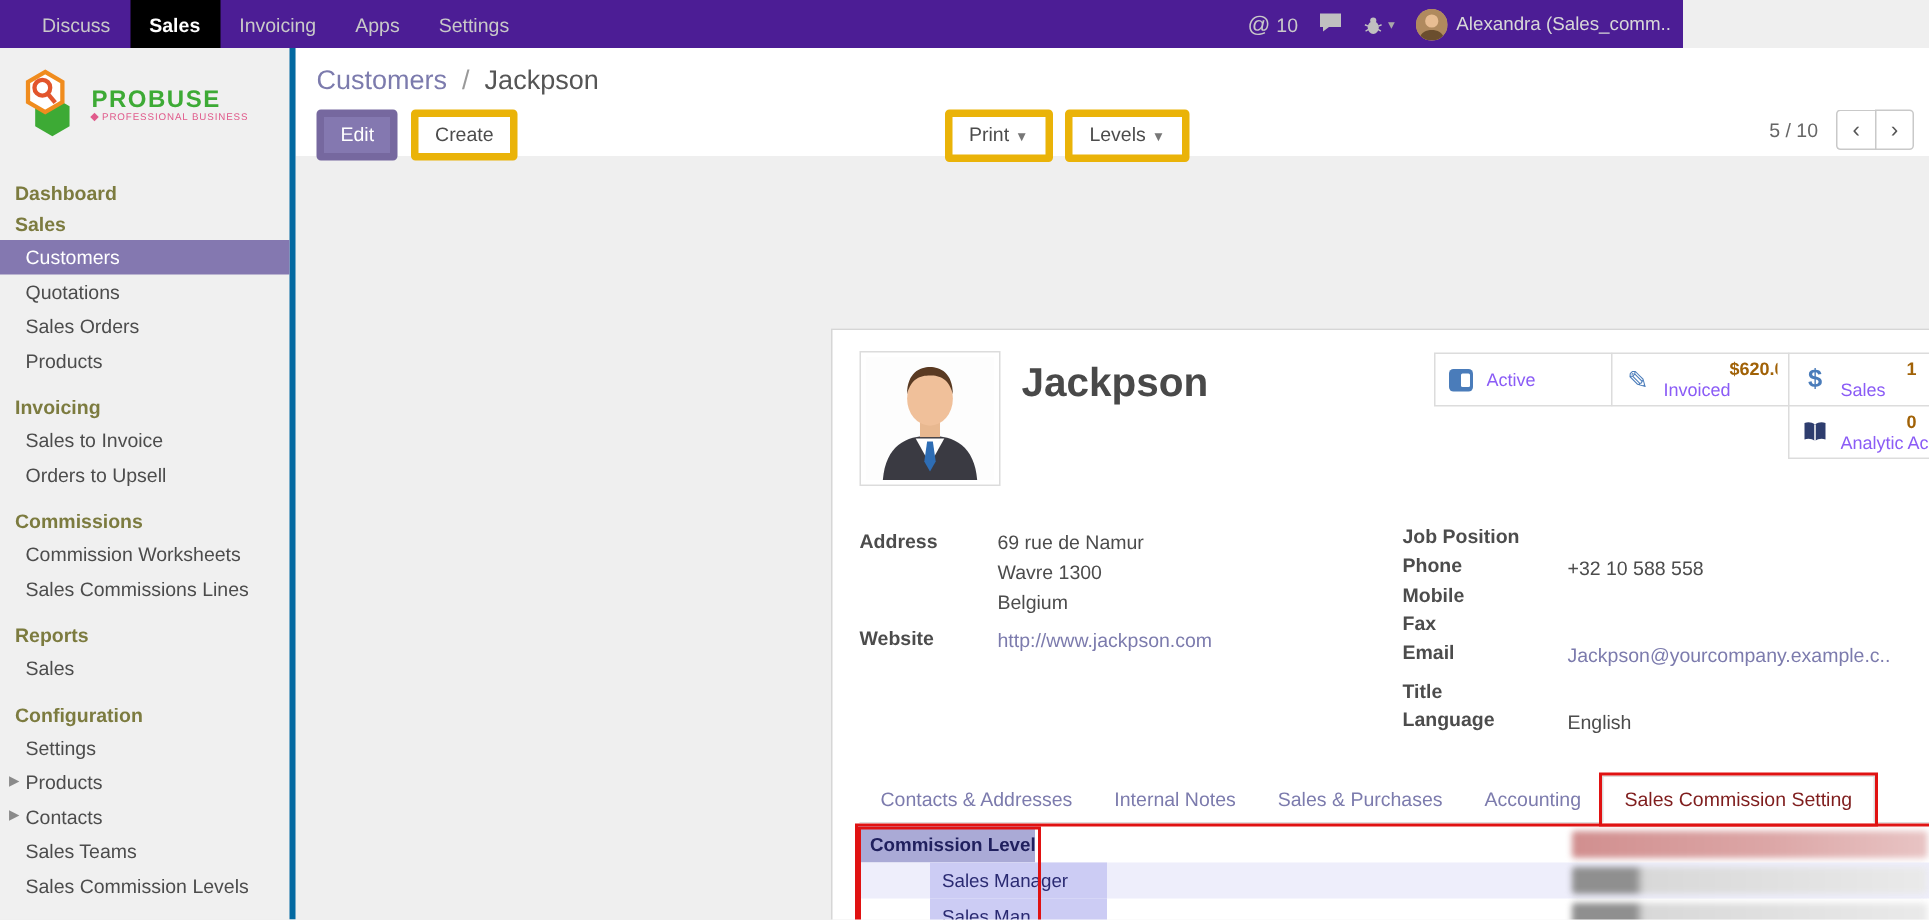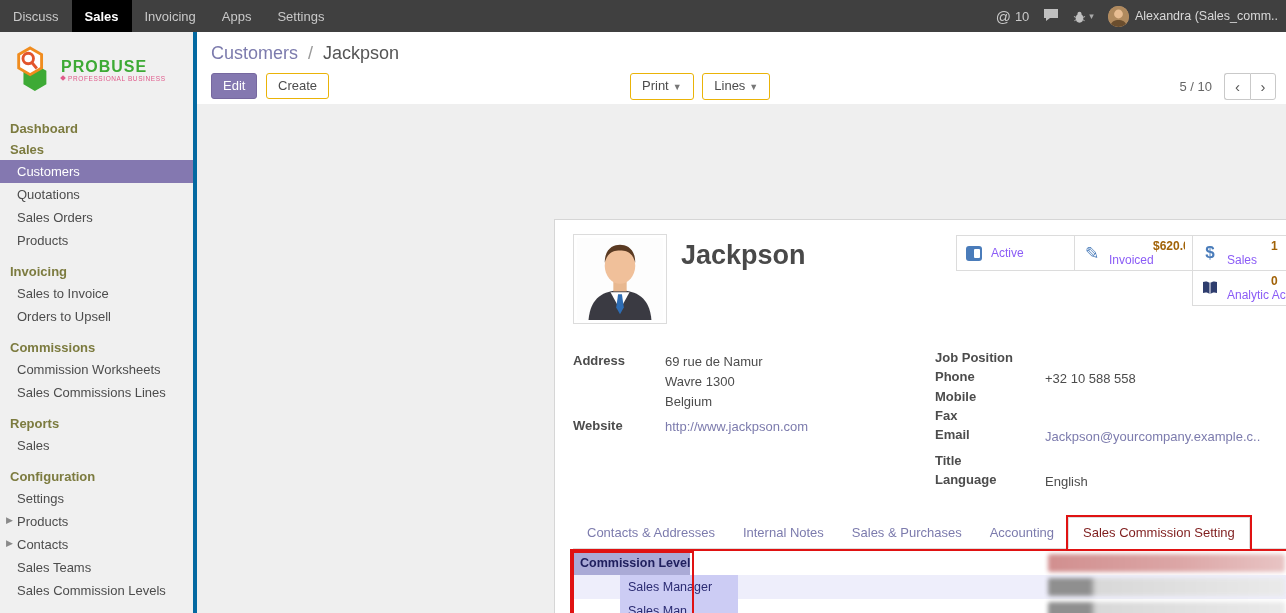--- a/index.html
+++ b/index.html
@@ -1,20 +1,20 @@
 <!DOCTYPE html>
 <html><head>
 <meta charset="utf-8">
 <style>
   * { margin:0; padding:0; box-sizing:border-box; }
   html,body { width:1286px; height:613px; }
   body { font-family:"Liberation Sans", sans-serif; background:#efefef; position:relative; overflow:hidden; font-size:13px; color:#4c4c4c; }
 
   
-  .topbar { position:absolute; top:0; left:0; width:1286px; height:32px; background:#404040; display:flex; align-items:stretch; color:#c9c9c9; z-index:30; }
+  .topbar { position:absolute; top:0; left:0; width:1122px; height:32px; background:#4c1d95; display:flex; align-items:stretch; color:#c9c9c9; z-index:30;padding-left:15px; }
   .topbar-menu { display:flex; }
   .topbar-item { padding:0 13px; display:flex; align-items:center; cursor:pointer; font-size:13px; }
   .topbar-item.active { background:#000; color:#fff; font-weight:bold; }
   .topbar-right { margin-left:auto; display:flex; align-items:center; gap:14px; padding-right:8px; }
   .mention-wrap { display:flex; align-items:center; gap:4px; font-size:13px; color:#c9c9c9; }
   .mention-glyph { font-size:15px; }
   .caret { font-size:9px; color:#a9a9a9; margin-left:3px; }
   .user-wrap { display:flex; align-items:center; gap:6px; white-space:nowrap; font-size:12.5px; color:#d8d8d8; }
   .user-avatar { width:21px; height:21px; border-radius:50%; overflow:hidden; background:#caa27a; flex:none; }
 
@@ -31,21 +31,21 @@
   .menu-item.selected { background:#8478b0; color:#fff; }
   .menu-item .expander { position:absolute; left:6px; top:5px; font-size:9px; color:#8a8a8a; }
 
   
   .control-panel { position:absolute; top:32px; left:197px; right:0; height:72px; background:#ffffff; z-index:10; }
   .breadcrumb { padding:11px 0 0 14px; font-size:18px; }
   .bc-parent { color:#7c7bad; cursor:pointer; }
   .bc-sep { color:#999; margin:0 5px; }
   .bc-current { color:#555; }
   .cp-buttons { position:relative; margin-top:9px; padding-left:14px; height:28px; }
-  .btn { display:inline-block; font-size:13px; padding:5px 11px; border:1px solid #eab308; border-radius:3px; background:#fff; color:#4c4c4c; cursor:pointer; line-height:14px; }
+  .btn { display:inline-block; font-size:13px; padding:5px 11px; border:5px solid #eab308; border-radius:3px; background:#fff; color:#4c4c4c; cursor:pointer; line-height:14px; }
   .btn-primary { background:#8478b0; border-color:#76689f; color:#fff; }
   .btn + .btn { margin-left:5px; }
   .cp-center { position:absolute; left:433px; top:0; }
   .btn .dd-caret { font-size:9px; margin-left:4px; color:#777; }
   .cp-pager { position:absolute; right:10px; top:0; display:flex; align-items:center; gap:12px; }
   .pager-text { font-size:13px; color:#666; }
   .pager-btns { display:flex; }
   .pager-btn { width:26px; height:27px; border:1px solid #c9c9c9; background:#fff; display:flex; align-items:center; justify-content:center; font-size:15px; color:#555; cursor:pointer; }
   .pager-btn:first-child { border-radius:3px 0 0 3px; border-right:none; }
   .pager-btn:last-child { border-radius:0 3px 3px 0; }
@@ -204,21 +204,21 @@
   <div class="breadcrumb">
     <span class="bc-parent">Customers</span>
     <span class="bc-sep">/</span>
     <span class="bc-current">Jackpson</span>
   </div>
   <div class="cp-buttons">
     <span class="btn btn-primary">Edit</span>
     <span class="btn">Create</span>
     <span class="cp-center">
       <span class="btn"><span>Print</span><span class="dd-caret">▼</span></span>
-      <span class="btn"><span>Lines</span><span class="dd-caret">▼</span></span>
+      <span class="btn"><span>Levels</span><span class="dd-caret">▼</span></span>
     </span>
     <span class="cp-pager">
       <span class="pager-text">5 / 10</span>
       <span class="pager-btns">
         <span class="pager-btn">‹</span>
         <span class="pager-btn">›</span>
       </span>
     </span>
   </div>
 </div>

